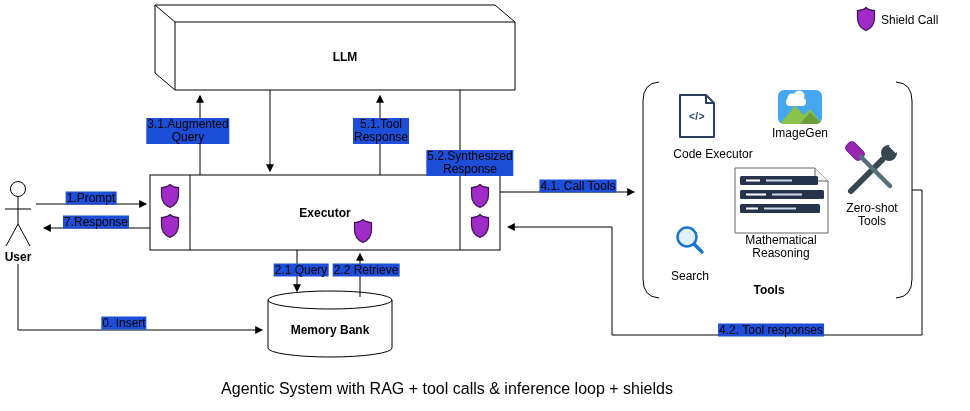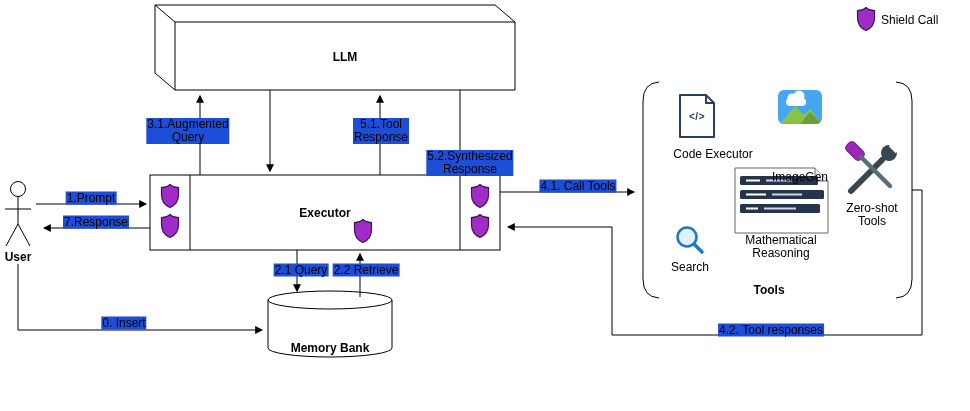--- a/index.html
+++ b/index.html
@@ -123,27 +123,27 @@
       <circle cx="889" cy="153" r="8" fill="#37474F"></circle>
       <rect x="889.7" y="143.8" width="10" height="7" fill="#fff" transform="rotate(45 894.7 147.3)"></rect>
       <rect x="845" y="145.5" width="20" height="11" rx="4" fill="#9C27B0" stroke="#6A1B9A" transform="rotate(45 855 151)"></rect>
       <path d="M861 157 L890 186" stroke="#546E7A" stroke-width="4.5" stroke-linecap="round"></path>
     </g>
   </svg>
 
   <div class="lbl bold" style="left:345px; top:57px;">LLM</div>
   <div class="lbl bold" style="left:325px; top:213px;">Executor</div>
   <div class="lbl bold" style="left:18px; top:257px;">User</div>
-  <div class="lbl bold" style="left:330px; top:348px;">Memory Bank</div>
+  <div class="lbl bold" style="left:330px; top:330px;">Memory Bank</div>
   <div class="lbl bold" style="left:769px; top:290px;">Tools</div>
 
   <div class="lbl glyph" style="left:697px; top:116px;">&lt;/&gt;</div>
   <div class="lbl" style="left:697px; top:154px;margin-left:16px;">Code Executor</div>
-  <div class="lbl" style="left:800px; top:133px;margin-top:44px;">ImageGen</div>
-  <div class="lbl" style="left:690px; top:267px;">Search</div>
+  <div class="lbl" style="left:800px; top:133px;">ImageGen</div>
+  <div class="lbl" style="left:690px; top:276px;">Search</div>
   <div class="lbl" style="left:781px; top:247px;">
     <div>Mathematical</div>
     <div>Reasoning</div>
   </div>
   <div class="lbl" style="left:872px; top:215px;">
     <div>Zero-shot</div>
     <div>Tools</div>
   </div>
 
   <div class="lbl edge-label" style="left:91px; top:198px;">1.Prompt</div>
@@ -161,14 +161,15 @@
     <div>Response</div>
   </div>
   <div class="lbl edge-label" style="left:301px; top:270px;">2.1 Query</div>
   <div class="lbl edge-label" style="left:366px; top:270px;">2.2 Retrieve</div>
   <div class="lbl edge-label" style="left:124px; top:323px;">0. Insert</div>
   <div class="lbl edge-label" style="left:578px; top:186px;">4.1. Call Tools</div>
   <div class="lbl edge-label" style="left:771px; top:330px;">4.2. Tool responses</div>
 
   <div class="lbl left-anchor" style="left:881px; top:20px;">Shield Call</div>
 
+  <div class="lbl title" style="left:447px; top:388px;">Agentic System with RAG + tool calls &amp; inference loop + shields</div>
 
 </div>
 
 </body></html>

